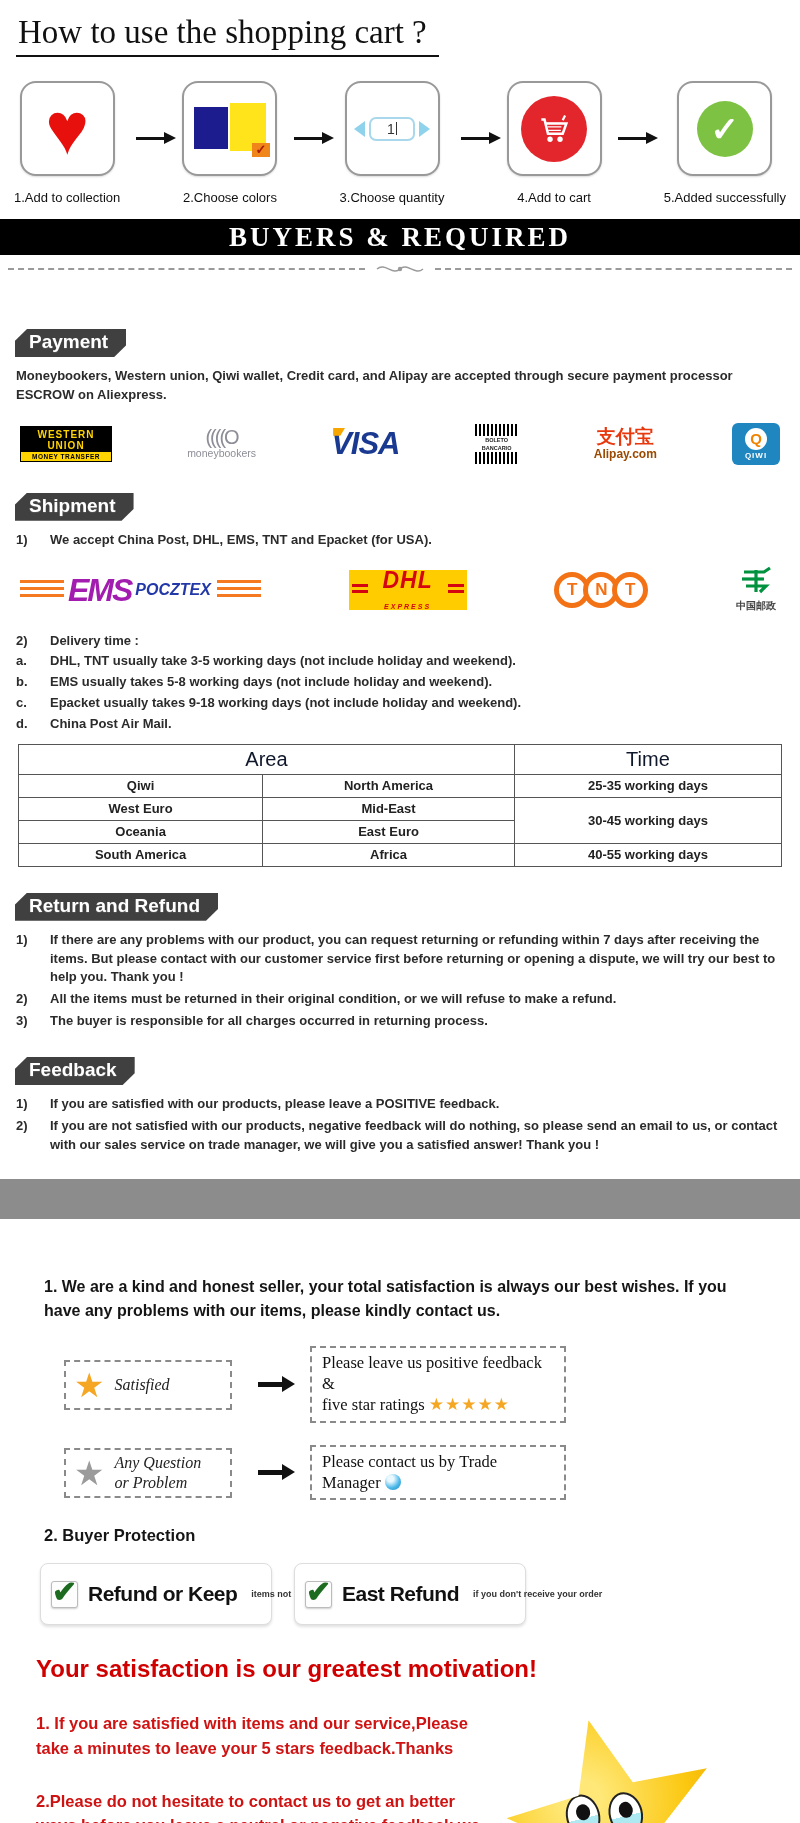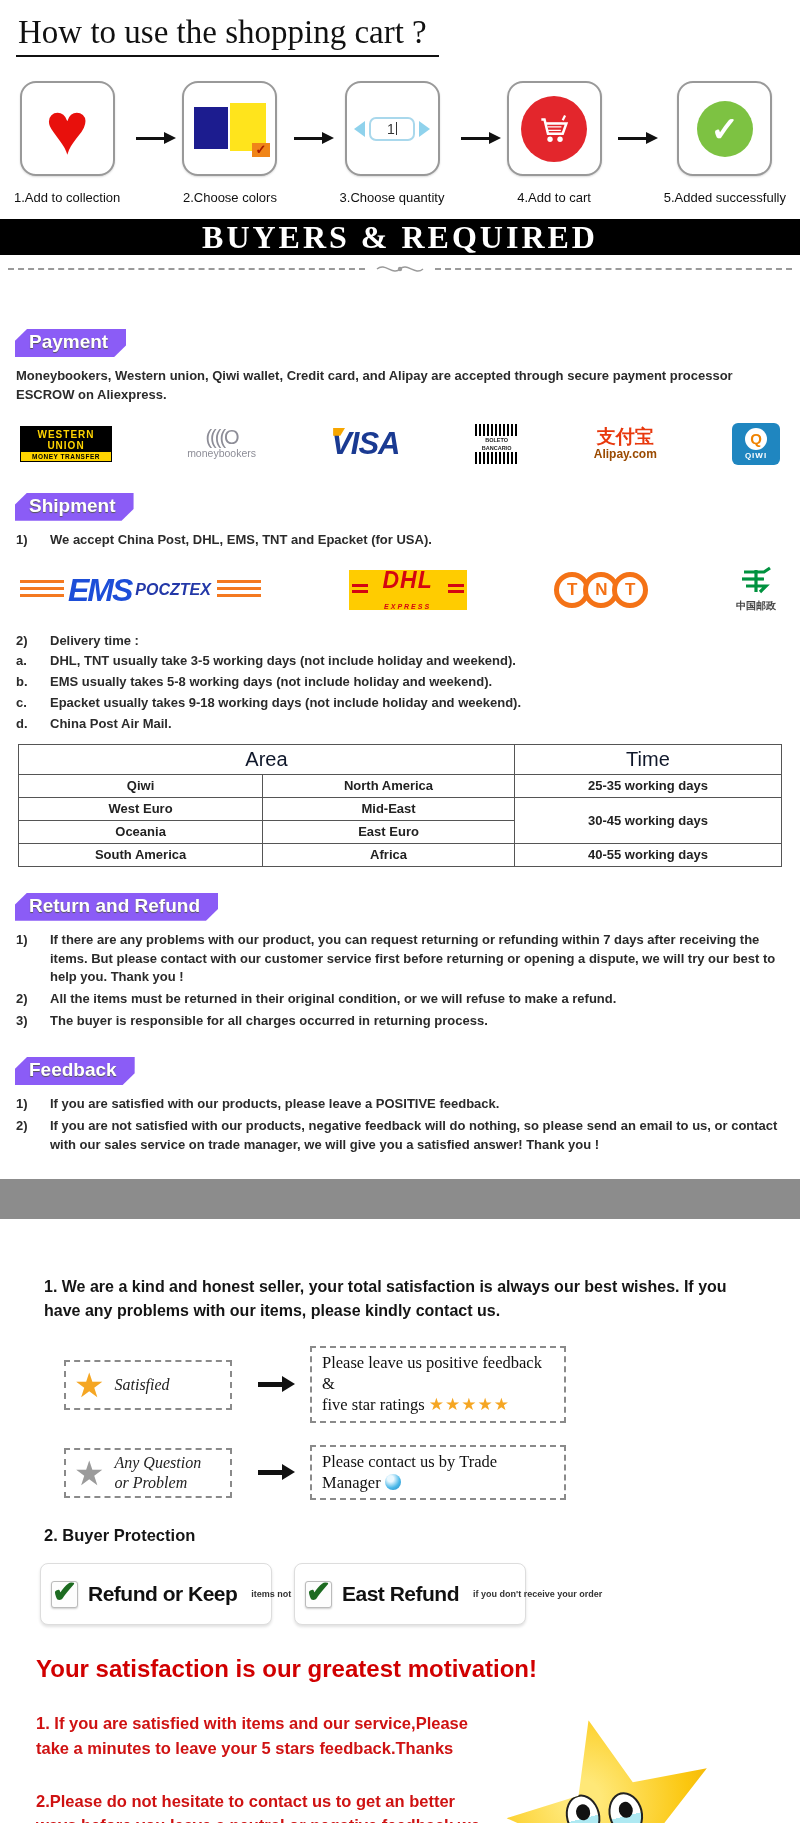--- a/index.html
+++ b/index.html
@@ -31,27 +31,27 @@
   .qty-arrow-right { width:0; height:0; border-left:11px solid #8fd2ec; border-top:8px solid transparent; border-bottom:8px solid transparent; }
   .qty-box { width:46px; height:24px; border:2px solid #a9d8ec; border-radius:7px; display:flex;
              align-items:center; justify-content:center; font-size:14px; color:#333; }
   .qty-caret { display:inline-block; width:1px; height:13px; background:#333; margin-left:1px; }
   .cart-circle { width:66px; height:66px; border-radius:50%; background:#e3262c; display:flex; align-items:center; justify-content:center; }
   .ok-circle { width:56px; height:56px; border-radius:50%; background:#7dc242; color:#fff; font-size:34px;
                font-weight:bold; display:flex; align-items:center; justify-content:center; }
 
   
   .black-banner { margin-top:14px; background:#000; height:36px; display:flex; align-items:center; justify-content:center; }
-  .black-banner span { color:#fff; font-family:"Liberation Serif", serif; font-weight:bold; font-size:32px; letter-spacing:3px; }
+  .black-banner span { color:#fff; font-family:"Liberation Serif", serif; font-weight:bold; font-size:27px; letter-spacing:3px; }
   .ornament-row { display:flex; align-items:center; padding:6px 8px 0 8px; }
   .ornament-row .dash { flex:1; border-top:2px dashed #9a9a9a; }
   .ornament-glyph { margin:0 8px; color:#9a9a9a; }
 
   
-  .tag { display:inline-block; margin-left:15px; background:#8b5cf6; color:#fff; font-size:19px; font-weight:bold;
+  .tag { display:inline-block; margin-left:15px; background:#404040; color:#fff; font-size:19px; font-weight:bold;
          padding:2px 18px 4px 14px; text-shadow:0 1px 1px #555;
          clip-path:polygon(0 42%, 12px 0, 100% 0, 100% 58%, calc(100% - 12px) 100%, 0 100%); }
   .body-text { font-size:13px; font-weight:bold; color:#2b2b2b; line-height:1.45; }
 
   .payment-desc { margin:10px 16px 0 16px; }
 
   
   .pay-logos { display:flex; align-items:center; justify-content:space-between; margin:16px 20px 0 20px; height:46px; }
   .wu-box { width:92px; background:#000; border:1px solid #000; }
   .wu-top { padding:2px 4px 1px 4px; text-align:center; }
@@ -76,21 +76,21 @@
   .qiwi-label { color:#fff; font-size:8px; font-weight:bold; margin-top:1px; letter-spacing:1px; }
 
   
   .ship-tag { margin-top:26px; }
   .list-row { display:flex; margin:0 16px; }
   .list-row .num { flex:none; width:34px; }
   .ship-intro { margin-top:10px; }
   .ship-logos { display:flex; align-items:center; justify-content:space-between; margin:14px 24px 0 20px; height:52px; }
   .ems-box { display:flex; align-items:center; }
   .ems-stripes { width:44px; height:20px; background:repeating-linear-gradient(180deg,#f47920 0 3px,transparent 3px 7px); }
-  .ems-text { color:#1d4ed8; font-style:italic; font-weight:bold; font-size:32px; line-height:30px; margin:0 4px 0 4px; letter-spacing:-2px; }
+  .ems-text { color:#a21caf; font-style:italic; font-weight:bold; font-size:32px; line-height:30px; margin:0 4px 0 4px; letter-spacing:-2px; }
   .ems-sub { color:#2338a8; font-style:italic; font-weight:bold; font-size:16px; margin-right:6px; }
   .dhl-box { width:118px; height:40px; background:#fc0; position:relative; display:flex; flex-direction:column;
              align-items:center; justify-content:space-between; }
   .dhl-text { color:#d40511; font-style:italic; font-weight:bold; font-size:23px; line-height:20px; letter-spacing:1px; }
   .dhl-sub { color:#d40511; font-style:italic; font-weight:bold; font-size:7px; letter-spacing:2px; }
   .dhl-box::before, .dhl-box::after { content:""; position:absolute; top:14px; width:16px; height:12px;
              background:repeating-linear-gradient(180deg,#d40511 0 3px,transparent 3px 6px); }
   .dhl-box::before { left:3px; } .dhl-box::after { right:3px; }
   .tnt-box { display:flex; }
   .tnt-ring { width:36px; height:36px; border-radius:50%; border:5px solid #f47216; background:#fff; color:#f47216;

